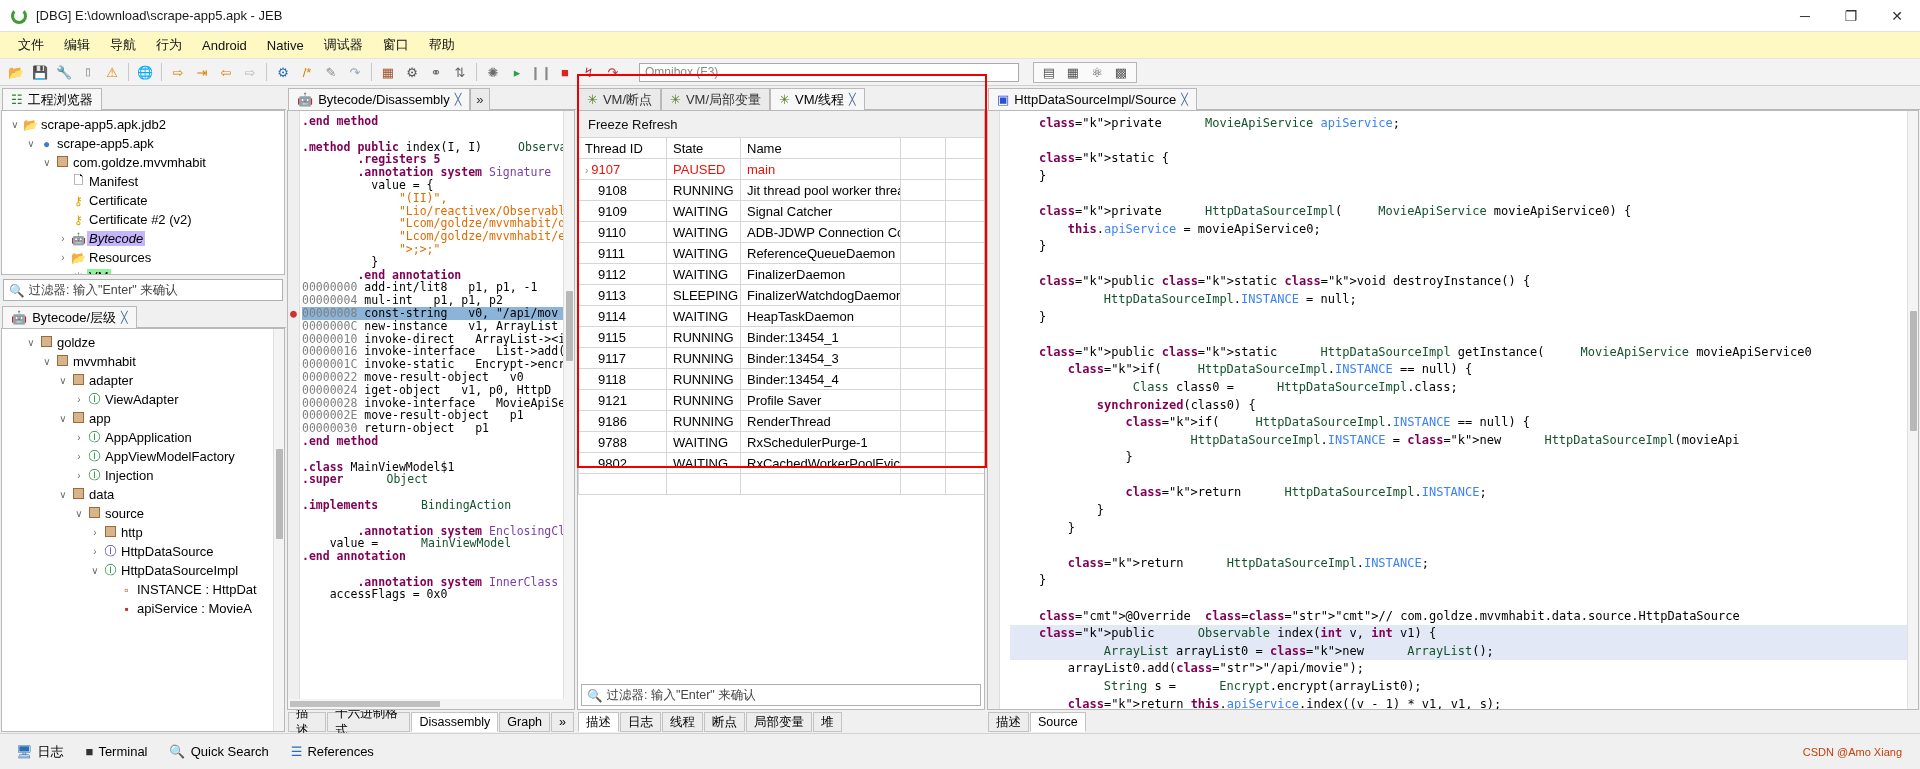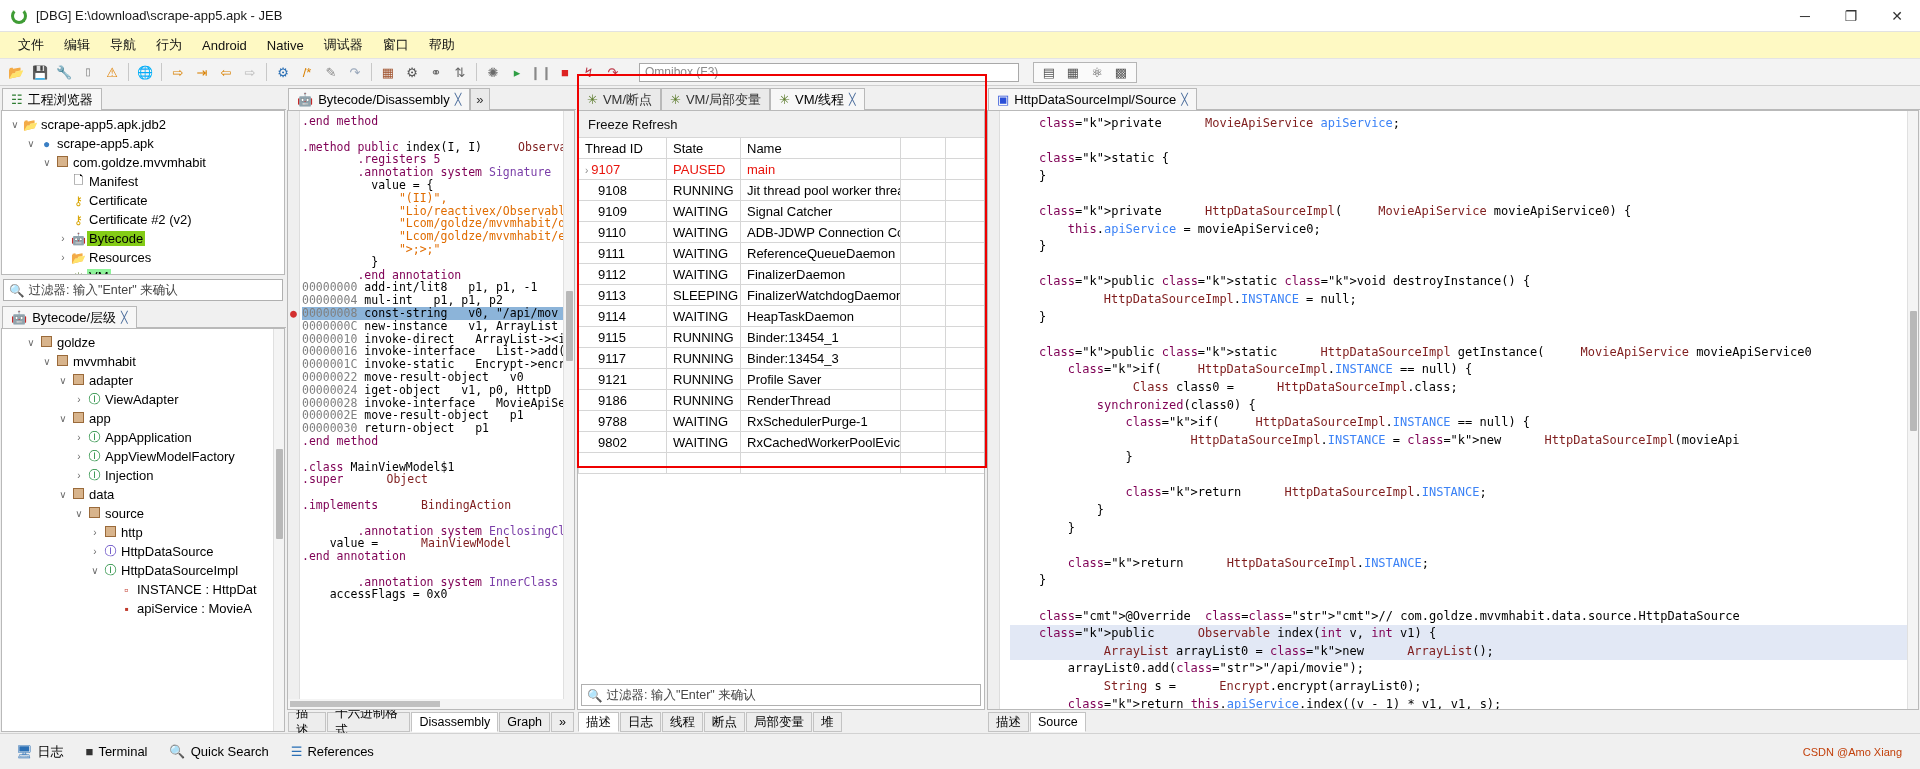--- a/index.html
+++ b/index.html
@@ -67,38 +67,38 @@
   .tabclose { color: #4a6c9b; font-size: 11px; }
   .pbody { flex: 1; background: #fff; border: 1px solid #b9b9b9; margin: 0 1px 1px 1px;
            position: relative; overflow: hidden; }
 
   
   .tree { padding: 4px 0 0 0; font-size: 13px; }
   .tnode { display: flex; align-items: center; height: 19px; white-space: nowrap; }
   .tw { width: 14px; text-align: center; color: #6d6d6d; font-size: 10px; flex: 0 0 14px; }
   .ticon { width: 17px; text-align: center; flex: 0 0 17px; font-size: 12px; }
   .tlabel { padding: 0 2px; }
-  .sel-grey { background: #84cc16; }
+  .sel-grey { background: #c4b5fd; font-style: italic; }
   .sel-green { background: #8ef39a; }
 
   .filterbar {
     height: 22px; border: 1px solid #b0b0b0; background: #fff; margin: 3px;
     display: flex; align-items: center; gap: 4px; padding: 0 5px; color: #444; font-size: 12.5px;
   }
 
   
   .code {
     font-family: "DejaVu Sans Mono", monospace; font-size: 11.5px; line-height: 12.8px;
     white-space: pre; padding: 4px 0 0 0; color: #000;
   }
   .gutter { position: absolute; left: 0; top: 0; bottom: 0; width: 12px; background: #efefef;
             border-right: 1px solid #ddd; }
-  .k { color: #7f0055; font-weight: normal; }
+  .k { color: #7f0055; font-weight: bold; }
   .str { color: #e06c00; }
-  .typ { color: #7f1d1d; padding-left: 36px; }
+  .typ { color: #14532d; padding-left: 36px; }
   .anno { color: #7a3ea8; margin-top: 36px; }
   .addr { color: #808080; }
   .fld { color: #3b82f6; }
   .hl-line { background: #8cb4d9; }
   .hl-soft { background: #e2e8f5; }
 
   
   .freezebar { height: 26px; background: #f0f0f0; display: flex; align-items: center;
                padding-left: 10px; font-size: 13px; color: #111; }
   table.threads { border-collapse: collapse; width: 100%; font-size: 13px; table-layout: fixed; }
@@ -521,20 +521,27 @@
                   <td></td>
                 </tr>
                 <tr class="">
                   <td style="text-align:left"><span style="display:inline-block;width:13px"></span>9117</td>
                   <td>RUNNING</td>
                   <td>Binder:13454_3</td>
                   <td></td>
                   <td></td>
                 </tr>
                 <tr class="">
+                  <td style="text-align:left"><span style="display:inline-block;width:13px"></span>9118</td>
+                  <td>RUNNING</td>
+                  <td>Binder:13454_4</td>
+                  <td></td>
+                  <td></td>
+                </tr>
+                <tr class="">
                   <td style="text-align:left"><span style="display:inline-block;width:13px"></span>9121</td>
                   <td>RUNNING</td>
                   <td>Profile Saver</td>
                   <td></td>
                   <td></td>
                 </tr>
                 <tr class="">
                   <td style="text-align:left"><span style="display:inline-block;width:13px"></span>9186</td>
                   <td>RUNNING</td>
                   <td>RenderThread</td>

